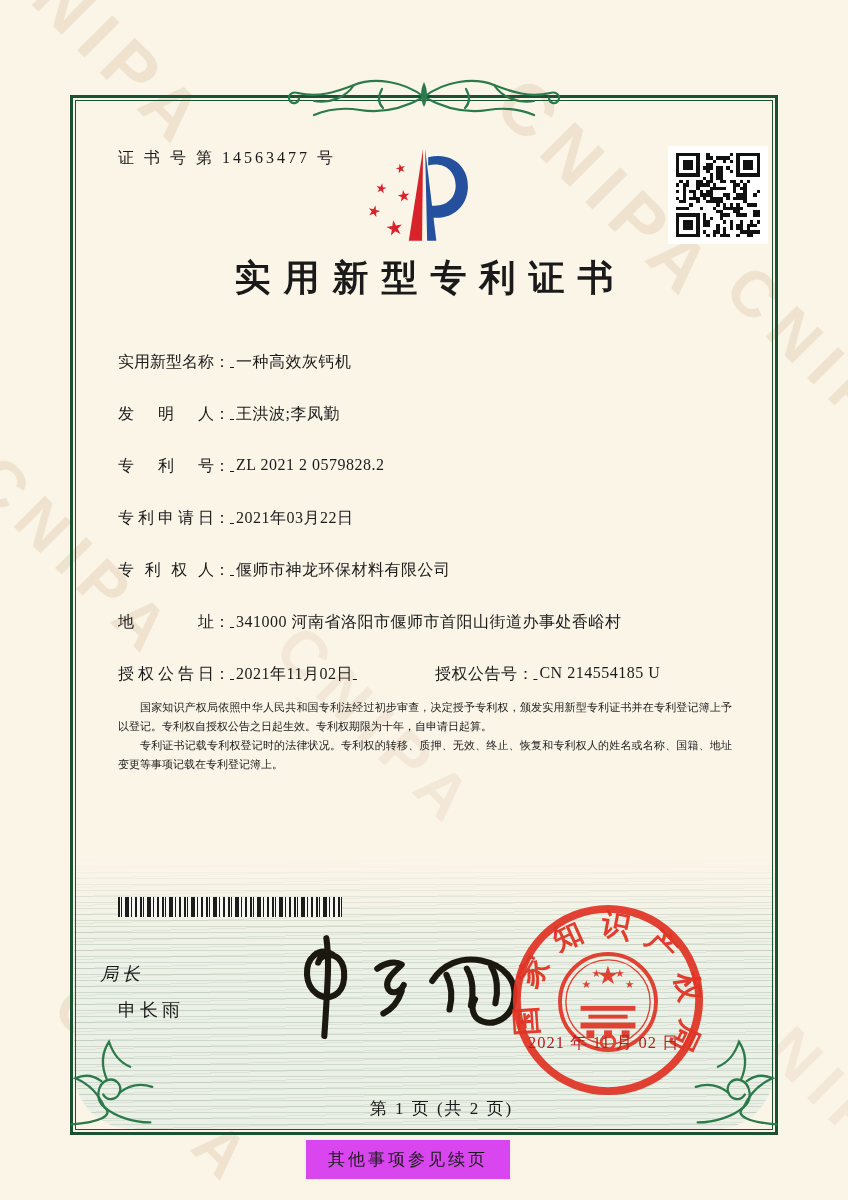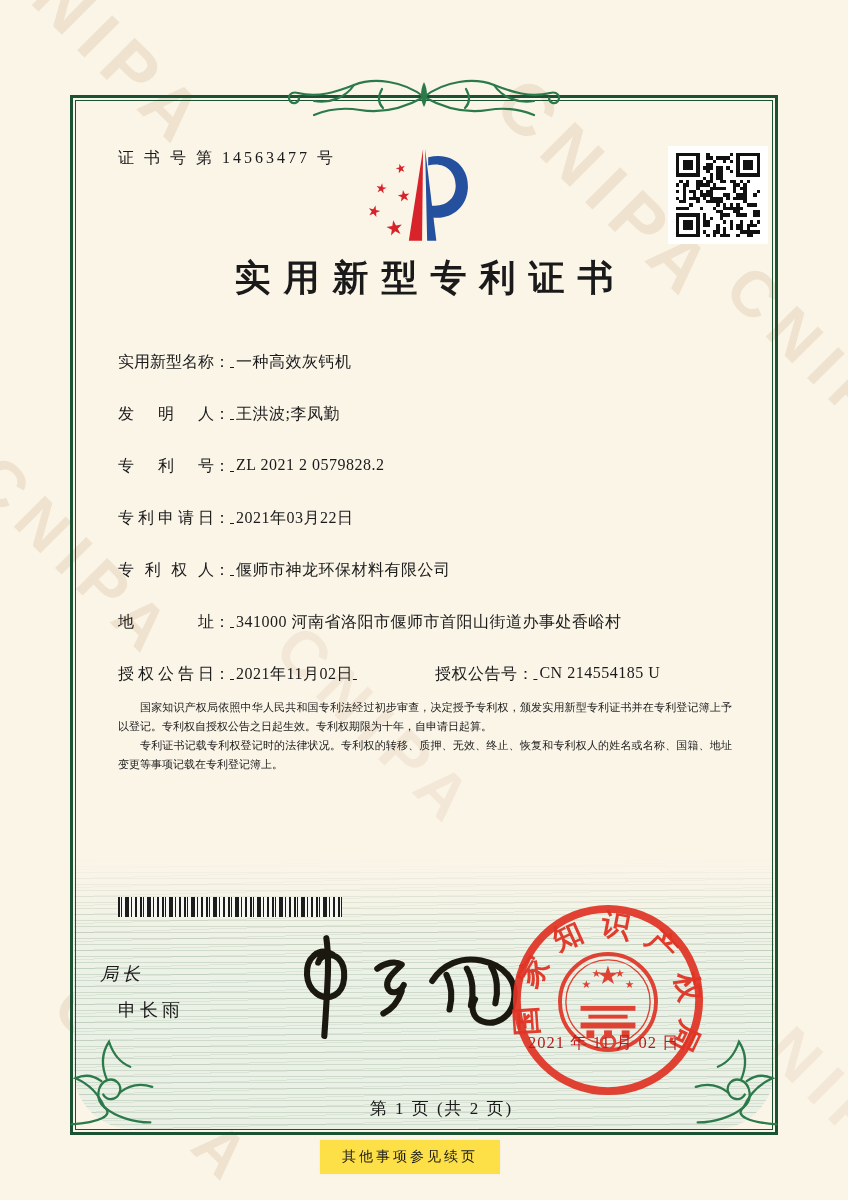--- a/index.html
+++ b/index.html
@@ -80,22 +80,22 @@
   .officer-name{position:absolute;left:118px;top:998px;font-size:18px;letter-spacing:4px;}
 
   .signature{position:absolute;left:288px;top:928px;width:262px;height:112px;}
 
   .seal{position:absolute;left:510px;top:902px;width:196px;height:196px;}
   .seal-date{position:absolute;left:528px;top:1032px;font-size:16.5px;letter-spacing:1px;color:#b91c1c;white-space:nowrap;}
 
   .page-info{position:absolute;left:70px;width:743px;top:1097px;text-align:center;font-size:17px;letter-spacing:2px;}
 
   .note-box{
-    position:absolute;left:320px;top:1140px;background:#fde047;
-    padding:8px 22px;font-size:14px;letter-spacing:3px;
+    position:absolute;left:306px;top:1140px;background:#d946ef;
+    padding:8px 22px;font-size:17px;letter-spacing:3px;
     box-shadow:0 0 2px rgba(0,0,0,0.06);
   }
 </style>
 </head>
 <body>
 
 <div class="page">
 
   <div class="wm big" style="left:-40px;top:-4px;">CNIPA</div>
   <div class="wm big" style="left:468px;top:148px;">CNIPA</div>

